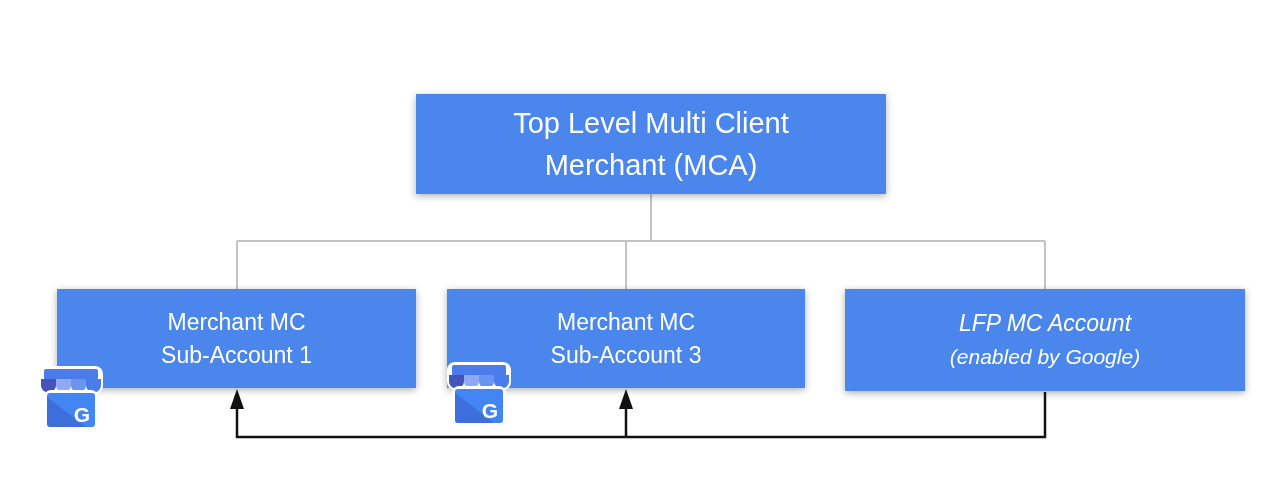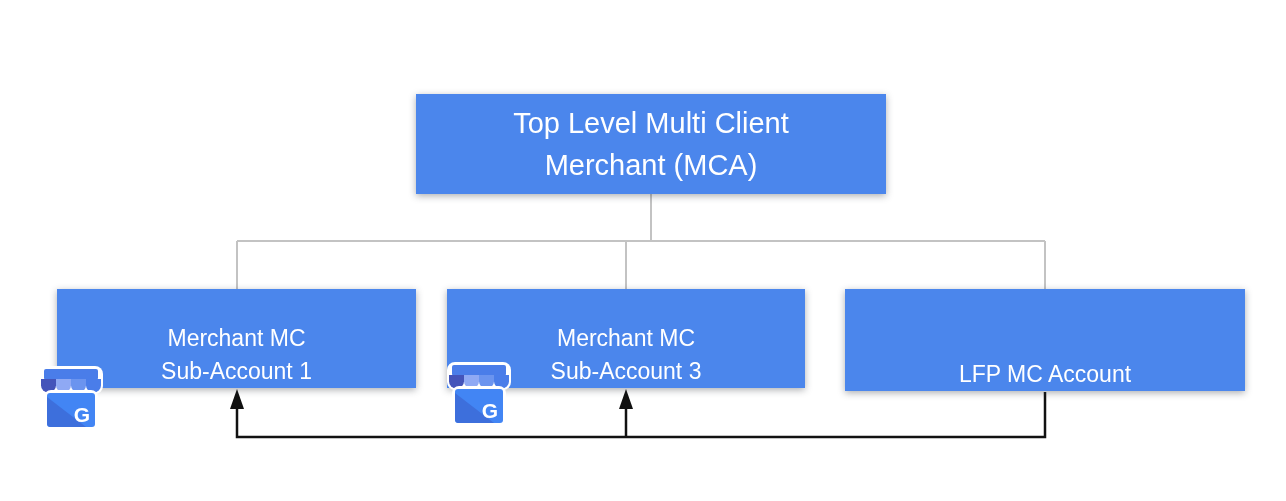--- a/index.html
+++ b/index.html
@@ -31,25 +31,24 @@
   }
   .box-root {
     left: 416px; top: 94px;
     width: 470px; height: 100px;
     font-size: 29px;
     line-height: 42px;
   }
   .box-child {
     font-size: 23px;
     line-height: 33px;
-    justify-content: flex-end;
   }
   .box-child1 { left: 57px;  top: 289px; width: 359px; height: 99px;  }
   .box-child2 { left: 447px; top: 289px; width: 358px; height: 99px;  }
-  .box-child3 { left: 845px; top: 289px; width: 400px; height: 102px; }
+  .box-child3 { left: 845px; top: 289px; width: 400px; height: 102px; font-style: italic; }
   .box-child3 .line2 { font-size: 21px; }
   .gmb-icon {
     position: absolute;
     width: 70px; height: 64px;
   }
   .gmb-icon-1 { left: 38px;  top: 366px; }
   .gmb-icon-2 { left: 446px; top: 362px; }
 </style>
 </head>
 <body>
@@ -80,20 +79,21 @@
     <div class="line2">Sub-Account 1</div>
   </div>
 
   <div class="box box-child box-child2">
     <div class="line1">Merchant MC</div>
     <div class="line2">Sub-Account 3</div>
   </div>
 
   <div class="box box-child box-child3">
     <div class="line1">LFP MC Account</div>
+    <div class="line2">(enabled by Google)</div>
   </div>
 
   <svg class="gmb-icon gmb-icon-1" viewBox="0 0 70 64">
     <rect x="1" y="0" width="64" height="28" rx="8" fill="#ffffff"></rect>
     <rect x="6" y="3" width="54" height="11" rx="2" fill="#4A7DE9"></rect>
     <path d="M3,13 h15 v6.5 a7.5,7 0 0 1 -15,0 z" fill="#4454BA"></path>
     <path d="M18,13 h15 v6.5 a7.5,7 0 0 1 -15,0 z" fill="#8FA9F4"></path>
     <path d="M33,13 h15 v6.5 a7.5,7 0 0 1 -15,0 z" fill="#6B94EF"></path>
     <path d="M48,13 h15 v6.5 a7.5,7 0 0 1 -15,0 z" fill="#4A7DE9"></path>
     <rect x="6" y="24" width="54" height="40" rx="7" fill="#ffffff"></rect>

